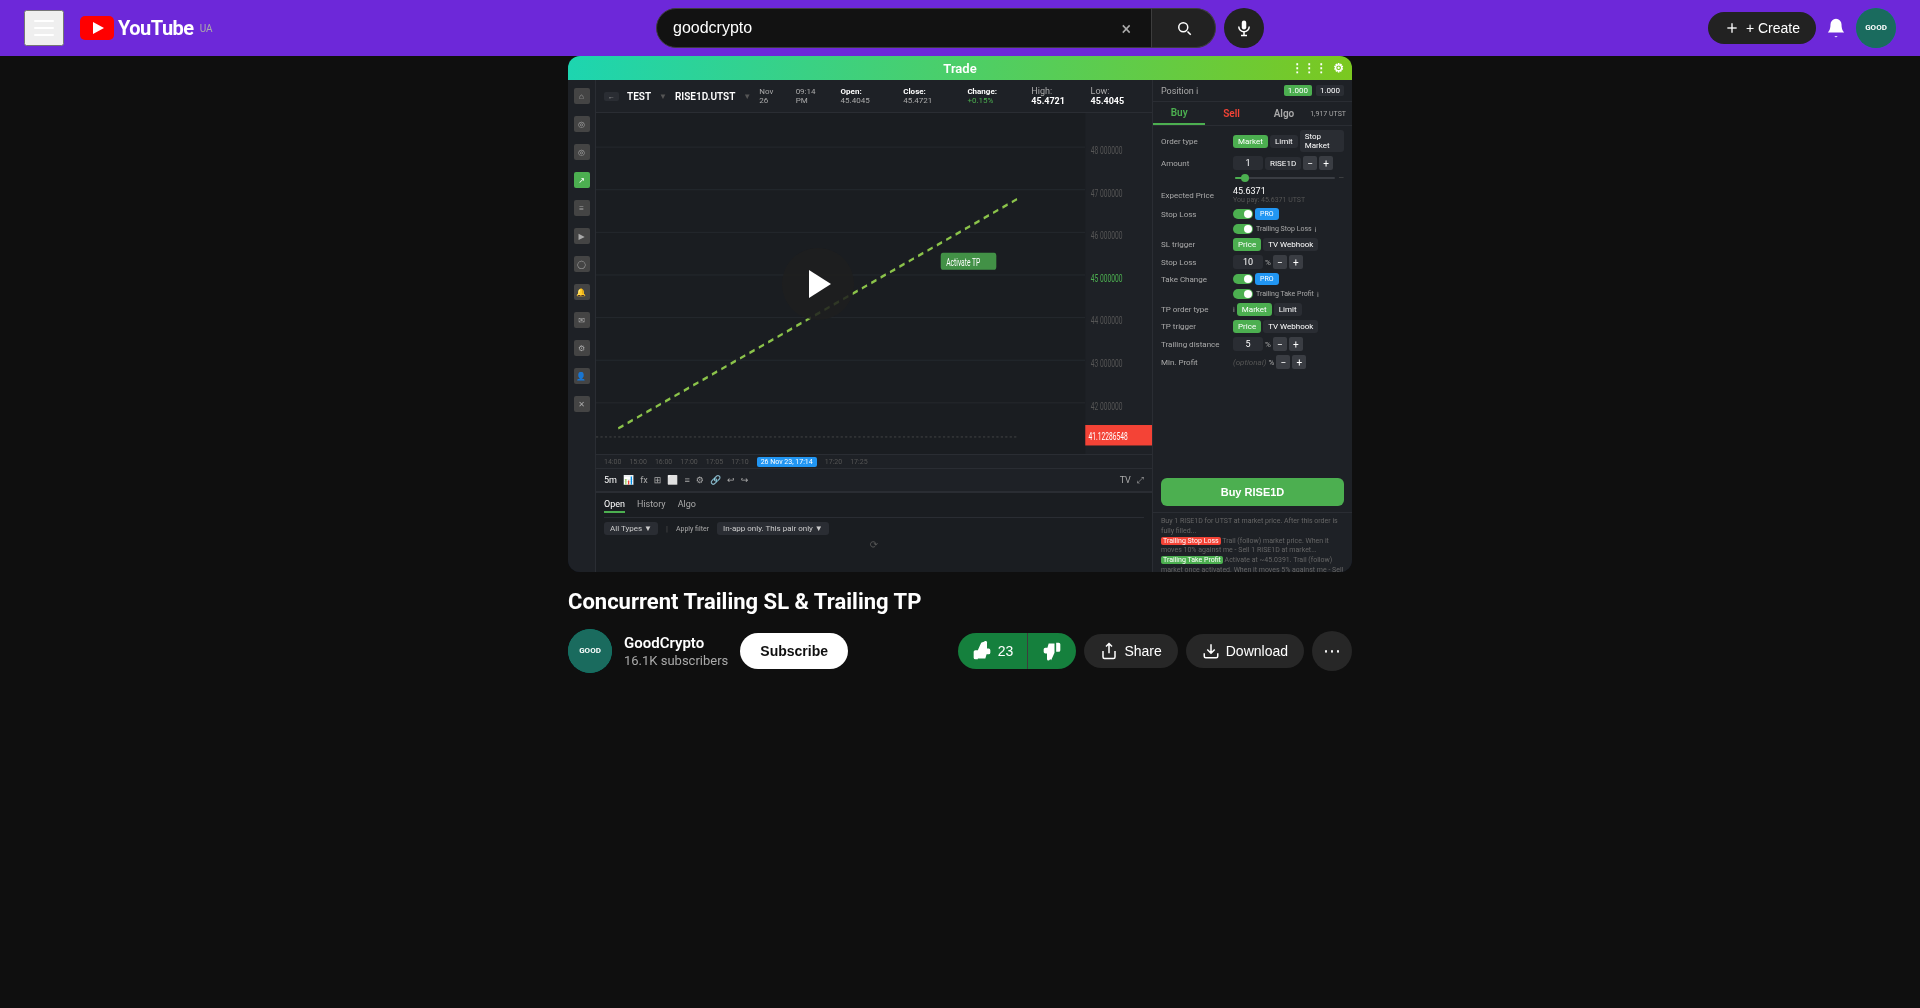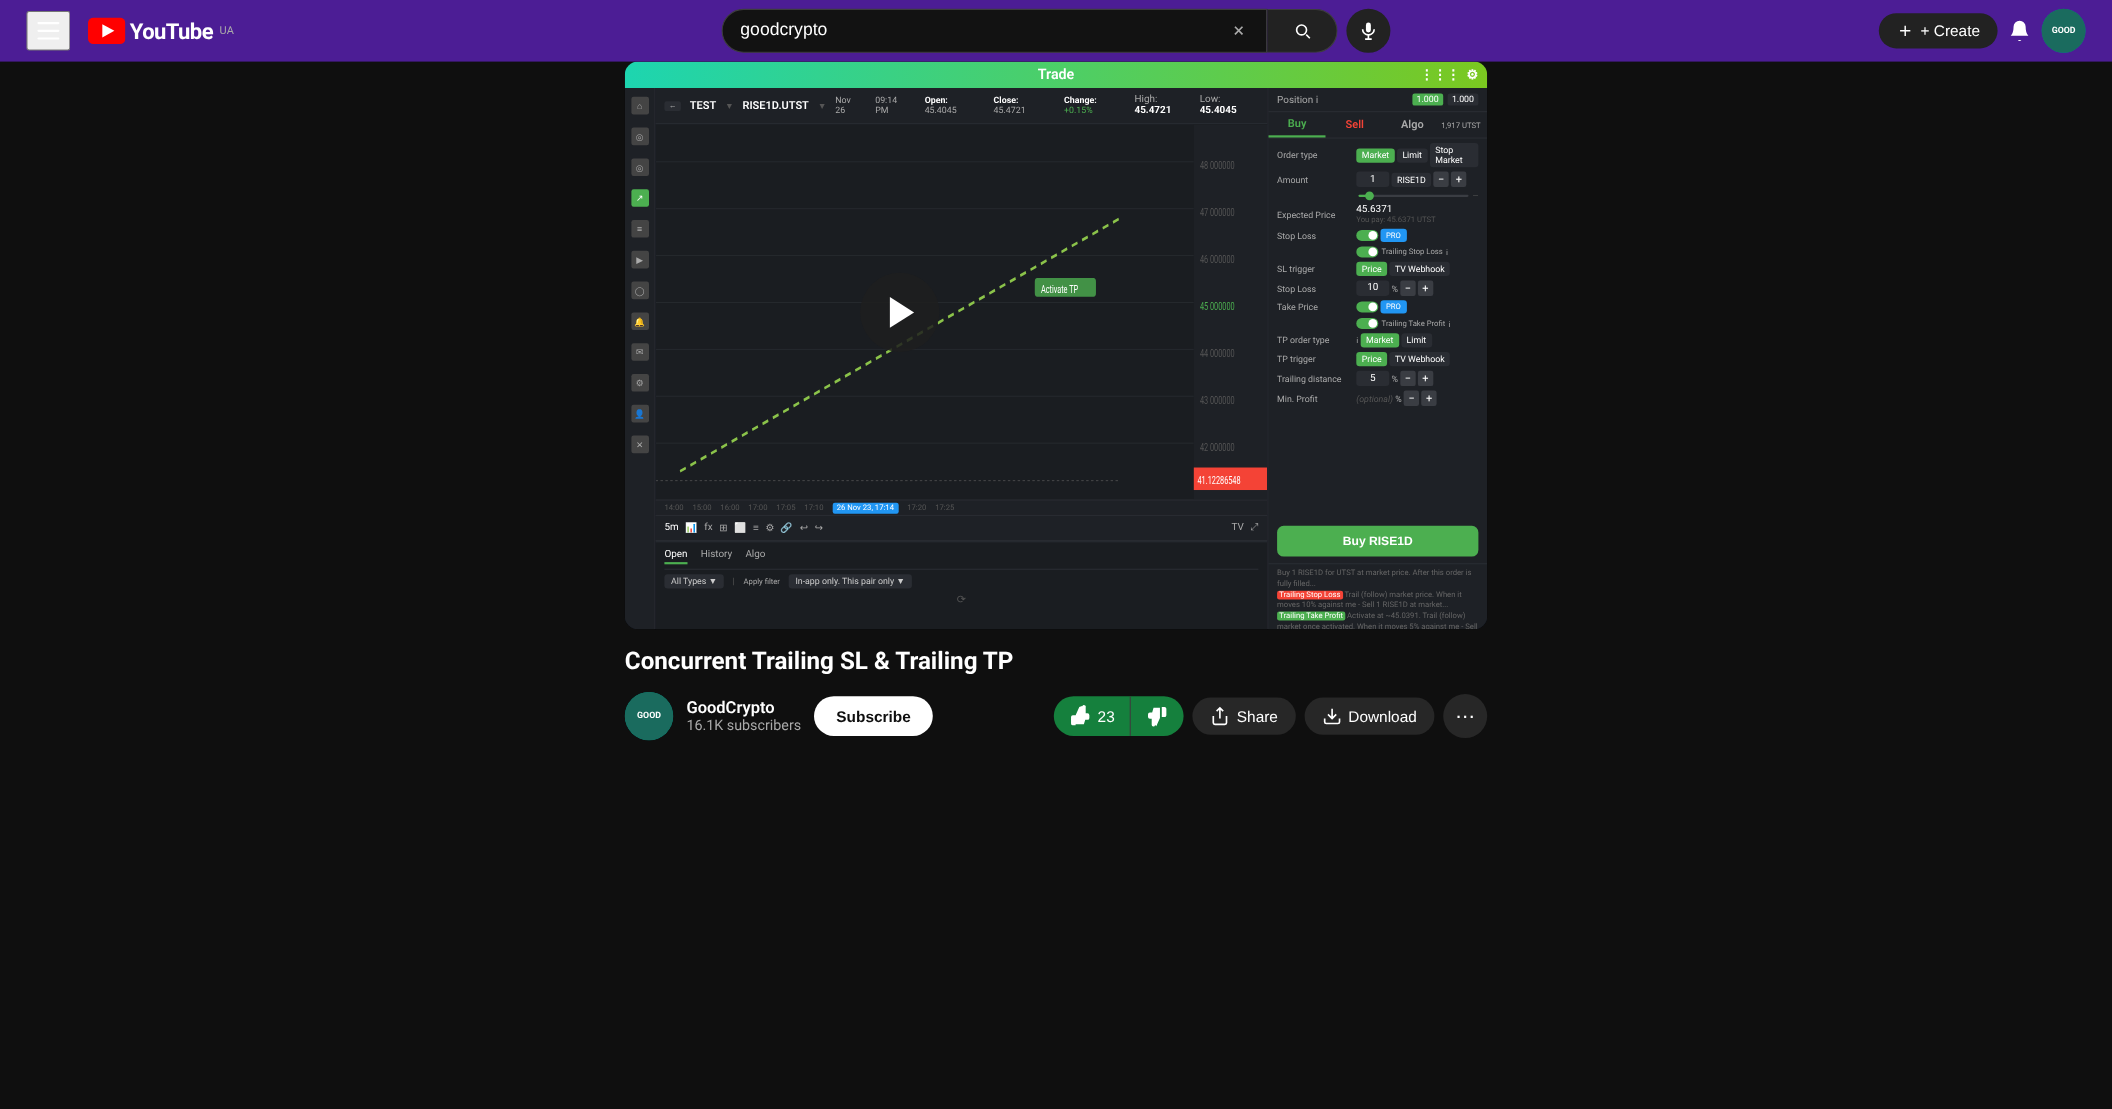--- a/index.html
+++ b/index.html
@@ -11,21 +11,21 @@
       min-height: 1008px;
       overflow-x: hidden;
     }
 
     
     .header {
       display: flex;
       align-items: center;
       padding: 0 24px;
       height: 56px;
-      background: #4c1d95;
+      background: #6d28d9;
       position: sticky;
       top: 0;
       z-index: 100;
     }
     .header-left {
       display: flex;
       align-items: center;
       gap: 16px;
       min-width: 240px;
     }
@@ -1020,21 +1020,21 @@
                   <span class="pf-num">10</span>
                   <div class="pf-stepper">
                     <span style="font-size:8px;color:#aaa;">%</span>
                     <div class="pf-step-btn">−</div>
                     <div class="pf-step-btn">+</div>
                   </div>
                 </div>
               </div>
 
               <div class="pf-row">
-                <span class="pf-label">Take Price</span>
+                <span class="pf-label">Take Change</span>
                 <div class="pf-val">
                   <div class="toggle-on"></div>
                   <span class="pf-chip" style="background:#2196f3;font-size:7px;">PRO</span>
                 </div>
               </div>
 
               <div class="pf-row">
                 <span class="pf-label"></span>
                 <div class="pf-toggle">
                   <div class="toggle-on"></div>

